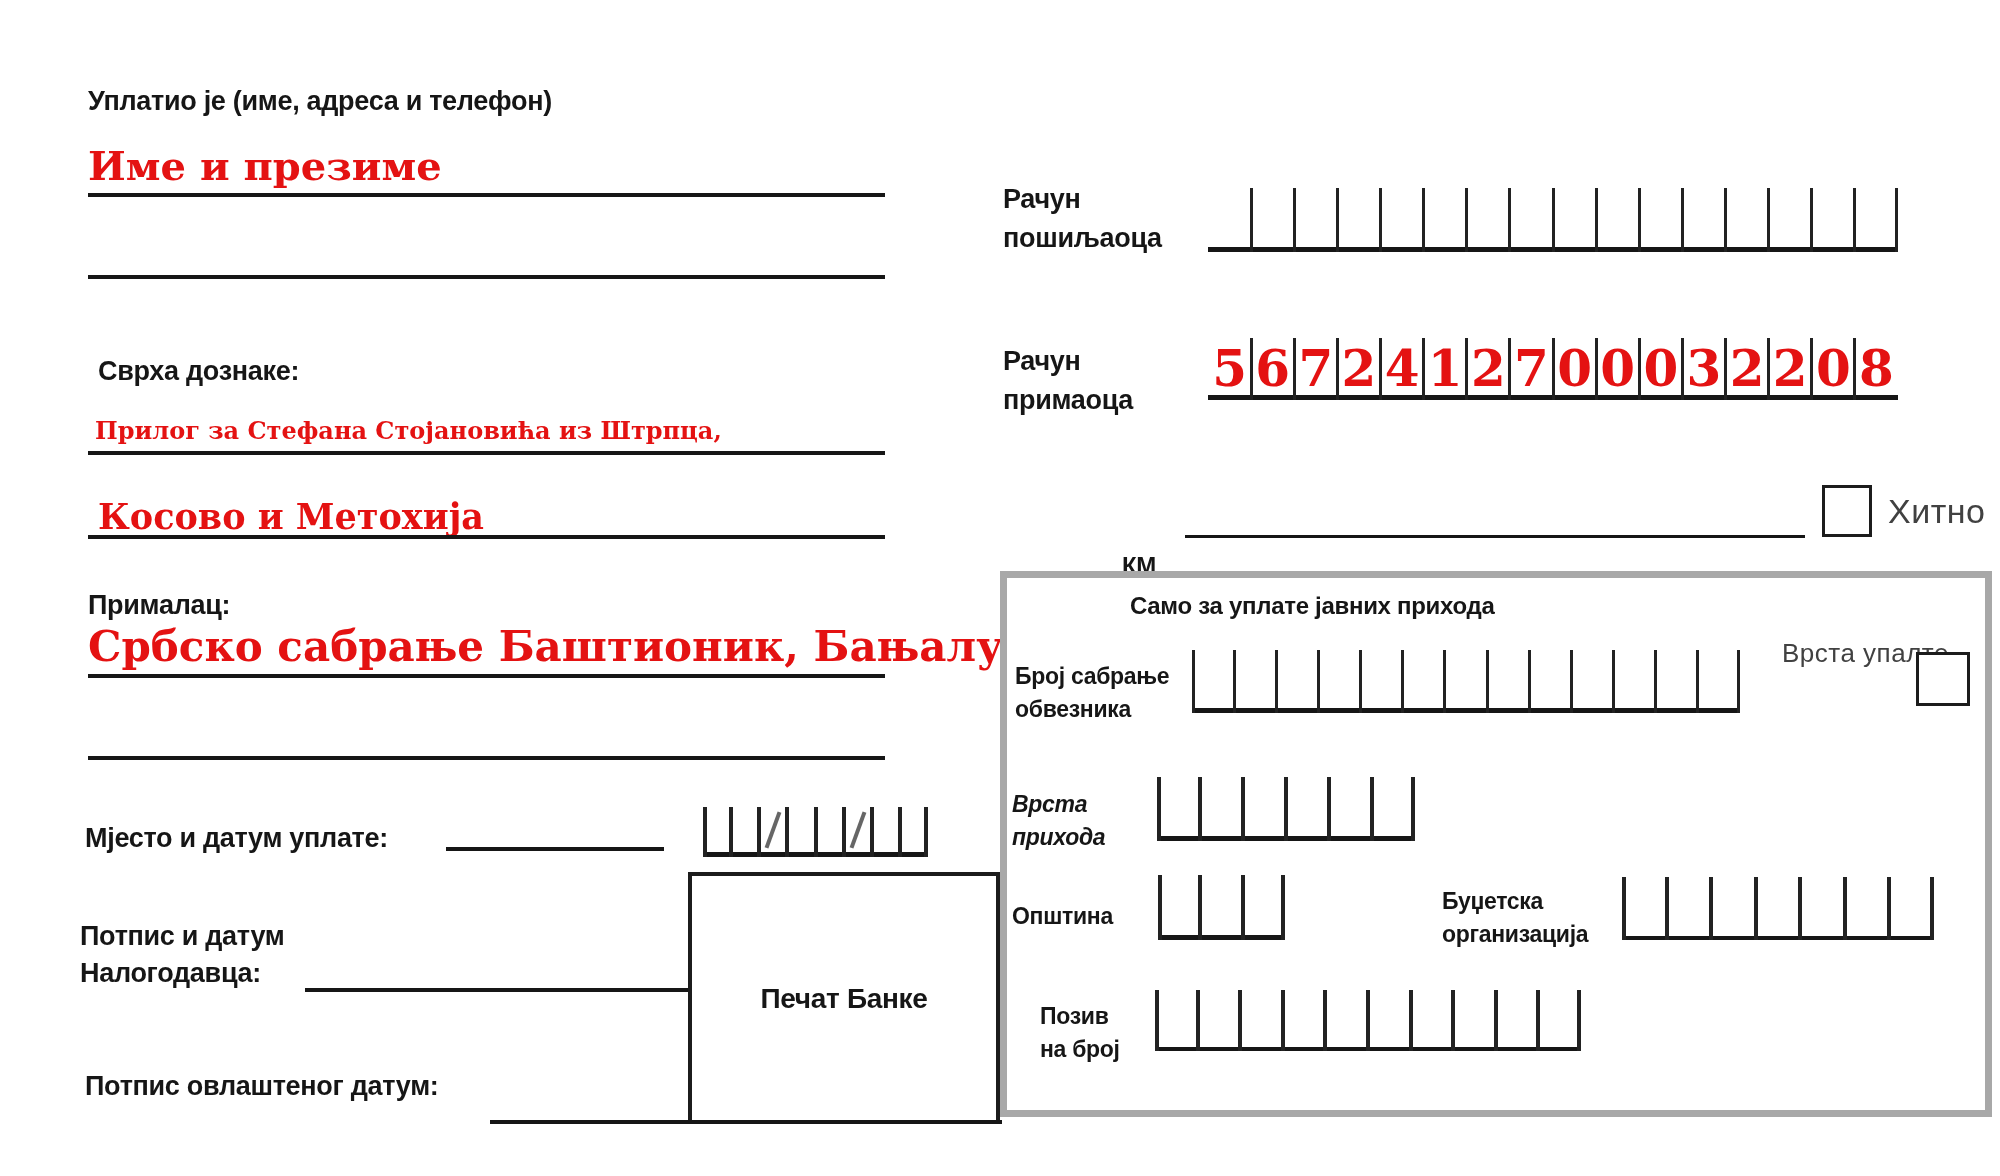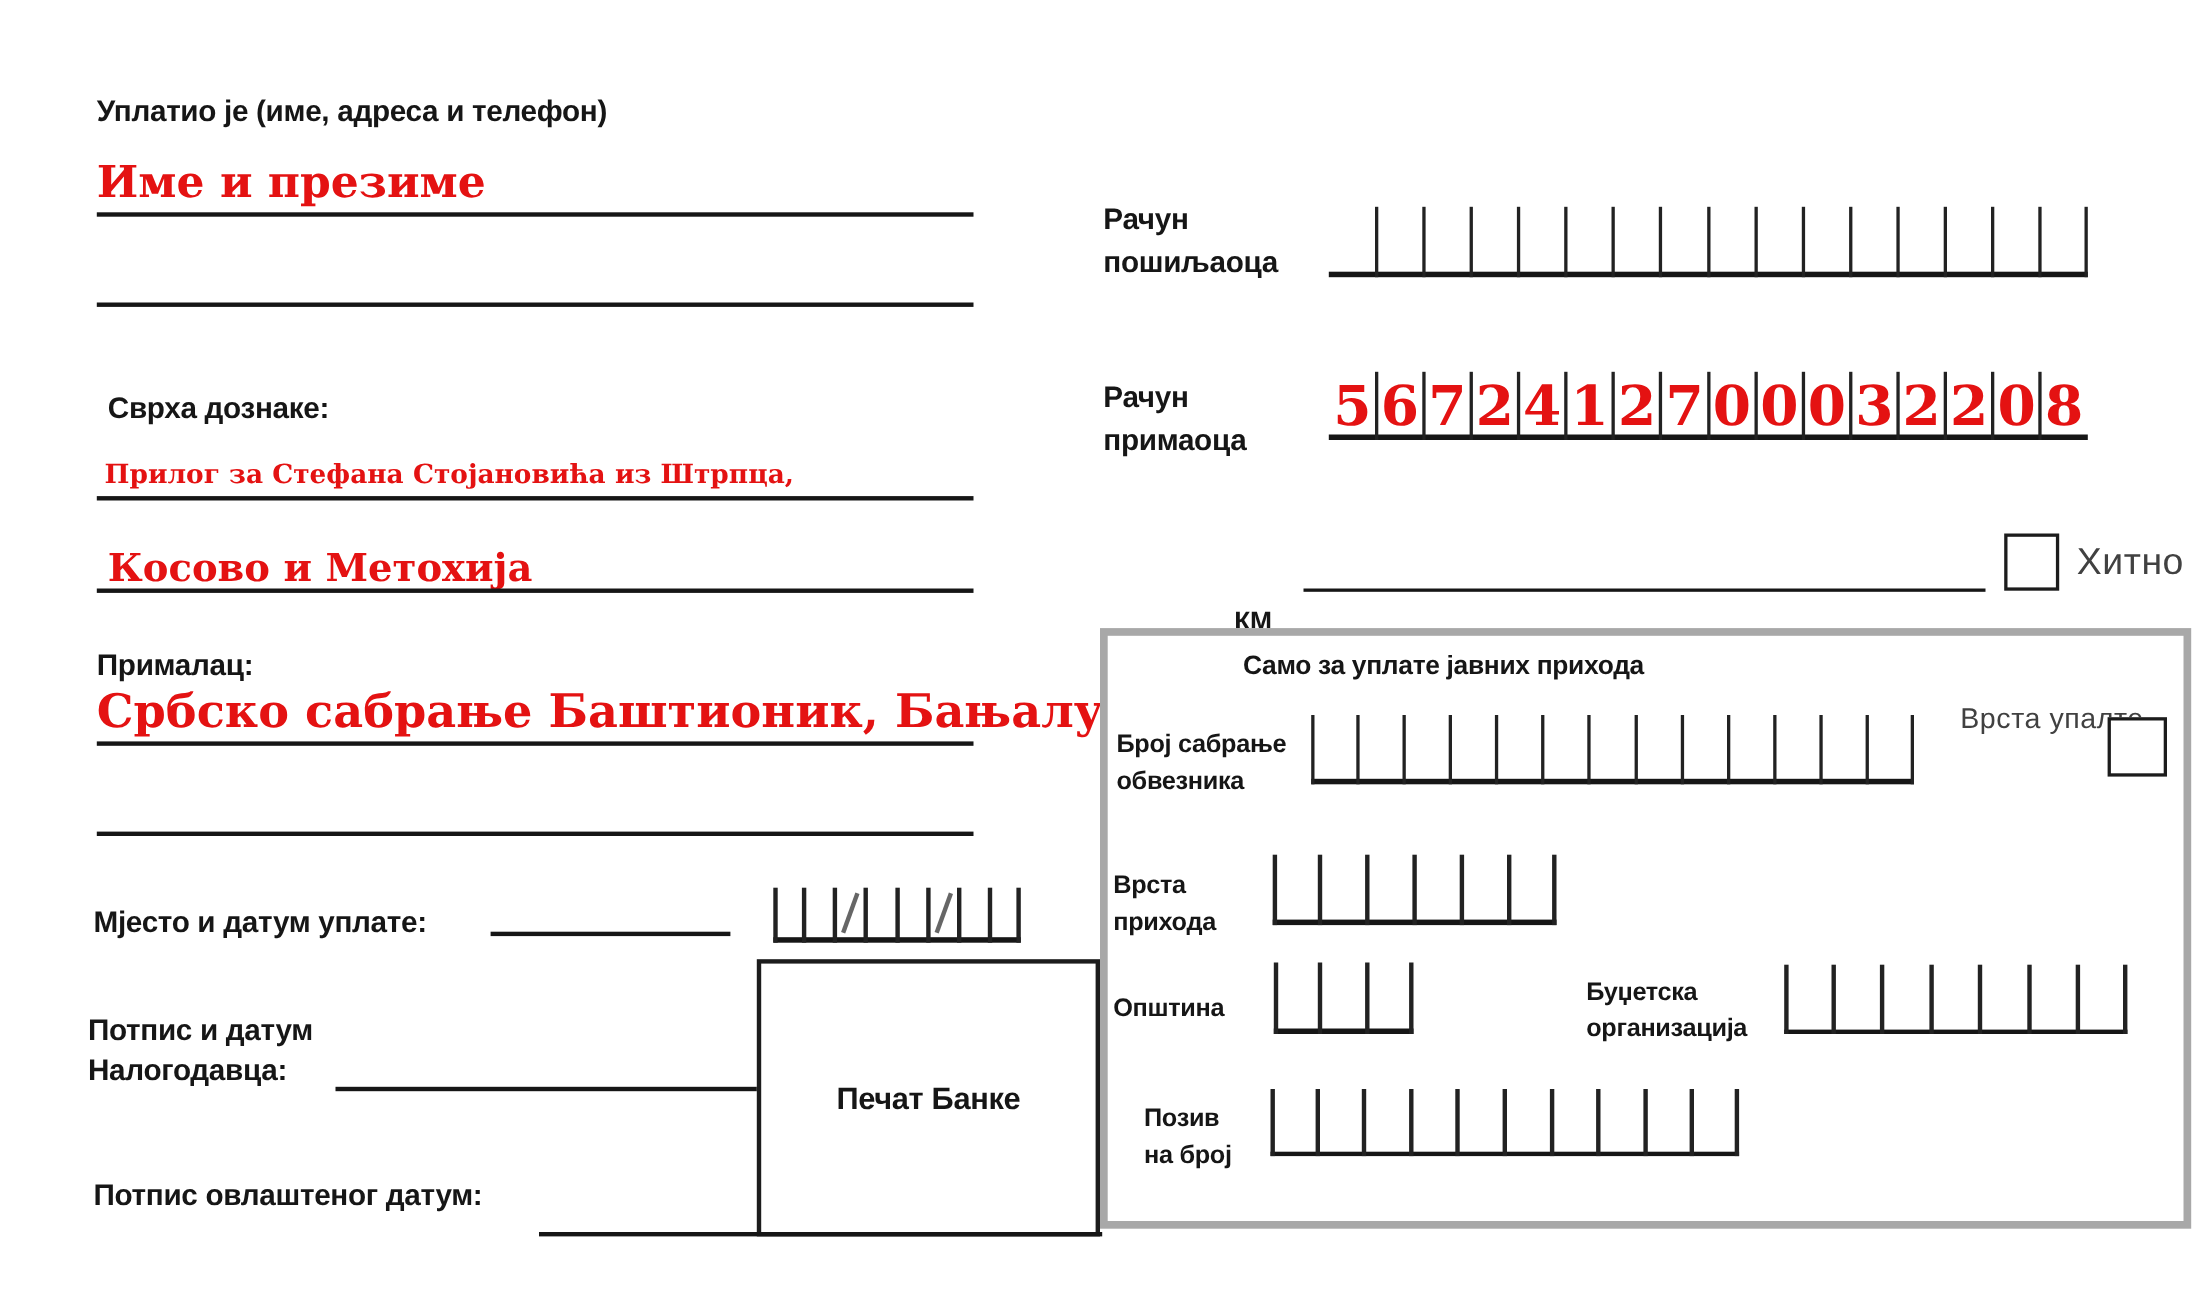--- a/index.html
+++ b/index.html
@@ -79,21 +79,21 @@
   <div class="t lbl" style="left:1130px;top:592px;font-size:24px;">Само за уплате јавних прихода</div>
 
   <div class="t lbl fs23" style="left:1015px;top:660px;">
     <div>Број сабрање</div>
     <div>обвезника</div>
   </div>
 
   <div class="t thin" style="left:1782px;top:638px;font-size:26px;">Врста упалте</div>
   <div class="box" style="left:1916px;top:652px;width:48px;height:48px;"></div>
 
-  <div class="t lbl fs23" style="left:1012px;top:788px;">
+  <div class="t lbl fs23" style="left:1012px;top:788px;font-style:italic;">
     <div>Врста</div>
     <div>прихода</div>
   </div>
 
   <div class="t lbl fs23" style="left:1012px;top:900px;">Општина</div>
 
   <div class="t lbl fs23" style="left:1442px;top:885px;">
     <div>Буџетска</div>
     <div>организација</div>
   </div>

